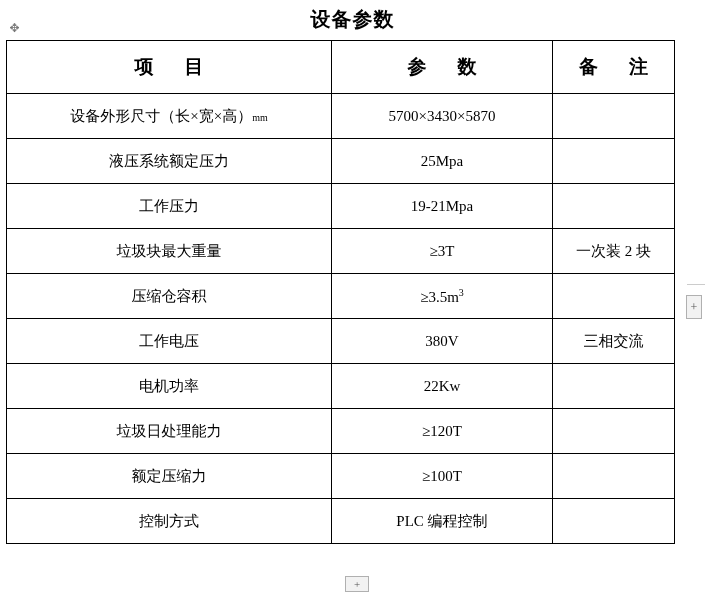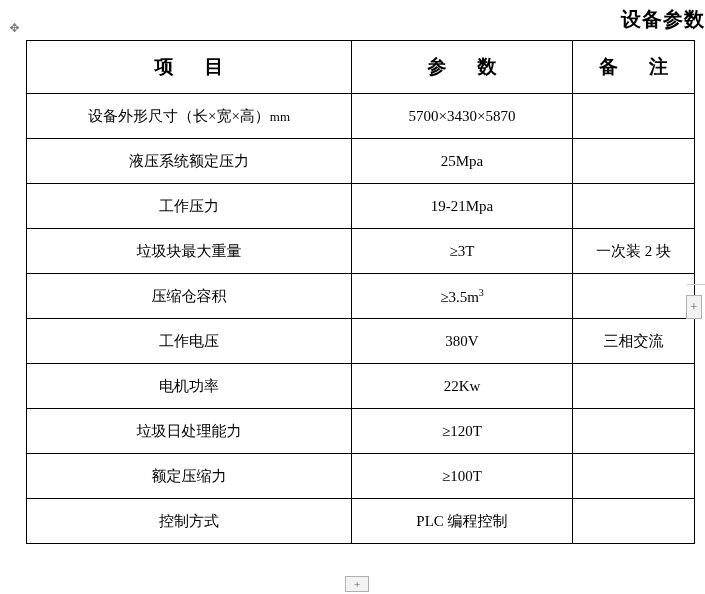--- a/index.html
+++ b/index.html
@@ -9,30 +9,30 @@
   }
   body {
     width: 705px;
     height: 594px;
     position: relative;
     font-family: "Liberation Serif", "DejaVu Serif", serif;
     color: #000000;
     overflow: hidden;
   }
   .page-title {
-    text-align: right;
+    text-align: center;
     font-size: 20px;
     font-weight: bold;
     letter-spacing: 1px;
     margin: 6px 0 10px 0;
     font-family: "Liberation Serif", "DejaVu Serif", serif;
   }
   .table-wrap {
     position: absolute;
-    left: 26px;
+    left: 6px;
     top: 40px;
     width: 668px;
   }
   table.param-table {
     border-collapse: collapse;
     width: 668px;
     table-layout: fixed;
   }
   table.param-table td {
     border: 1px solid #000000;
@@ -63,21 +63,21 @@
     font-family: Liberation Serif, serif;
   }
   td.remark-cell {
     font-size: 15px;
   }
   .sup {
     font-size: 10px;
     vertical-align: super;
   }
   .unit-small {
-    font-size: 13px;
+    font-size: 10px;
   }
   
   .move-handle {
     position: absolute;
     left: 8px;
     top: 22px;
     width: 13px;
     height: 13px;
     font-size: 12px;
     line-height: 13px;

